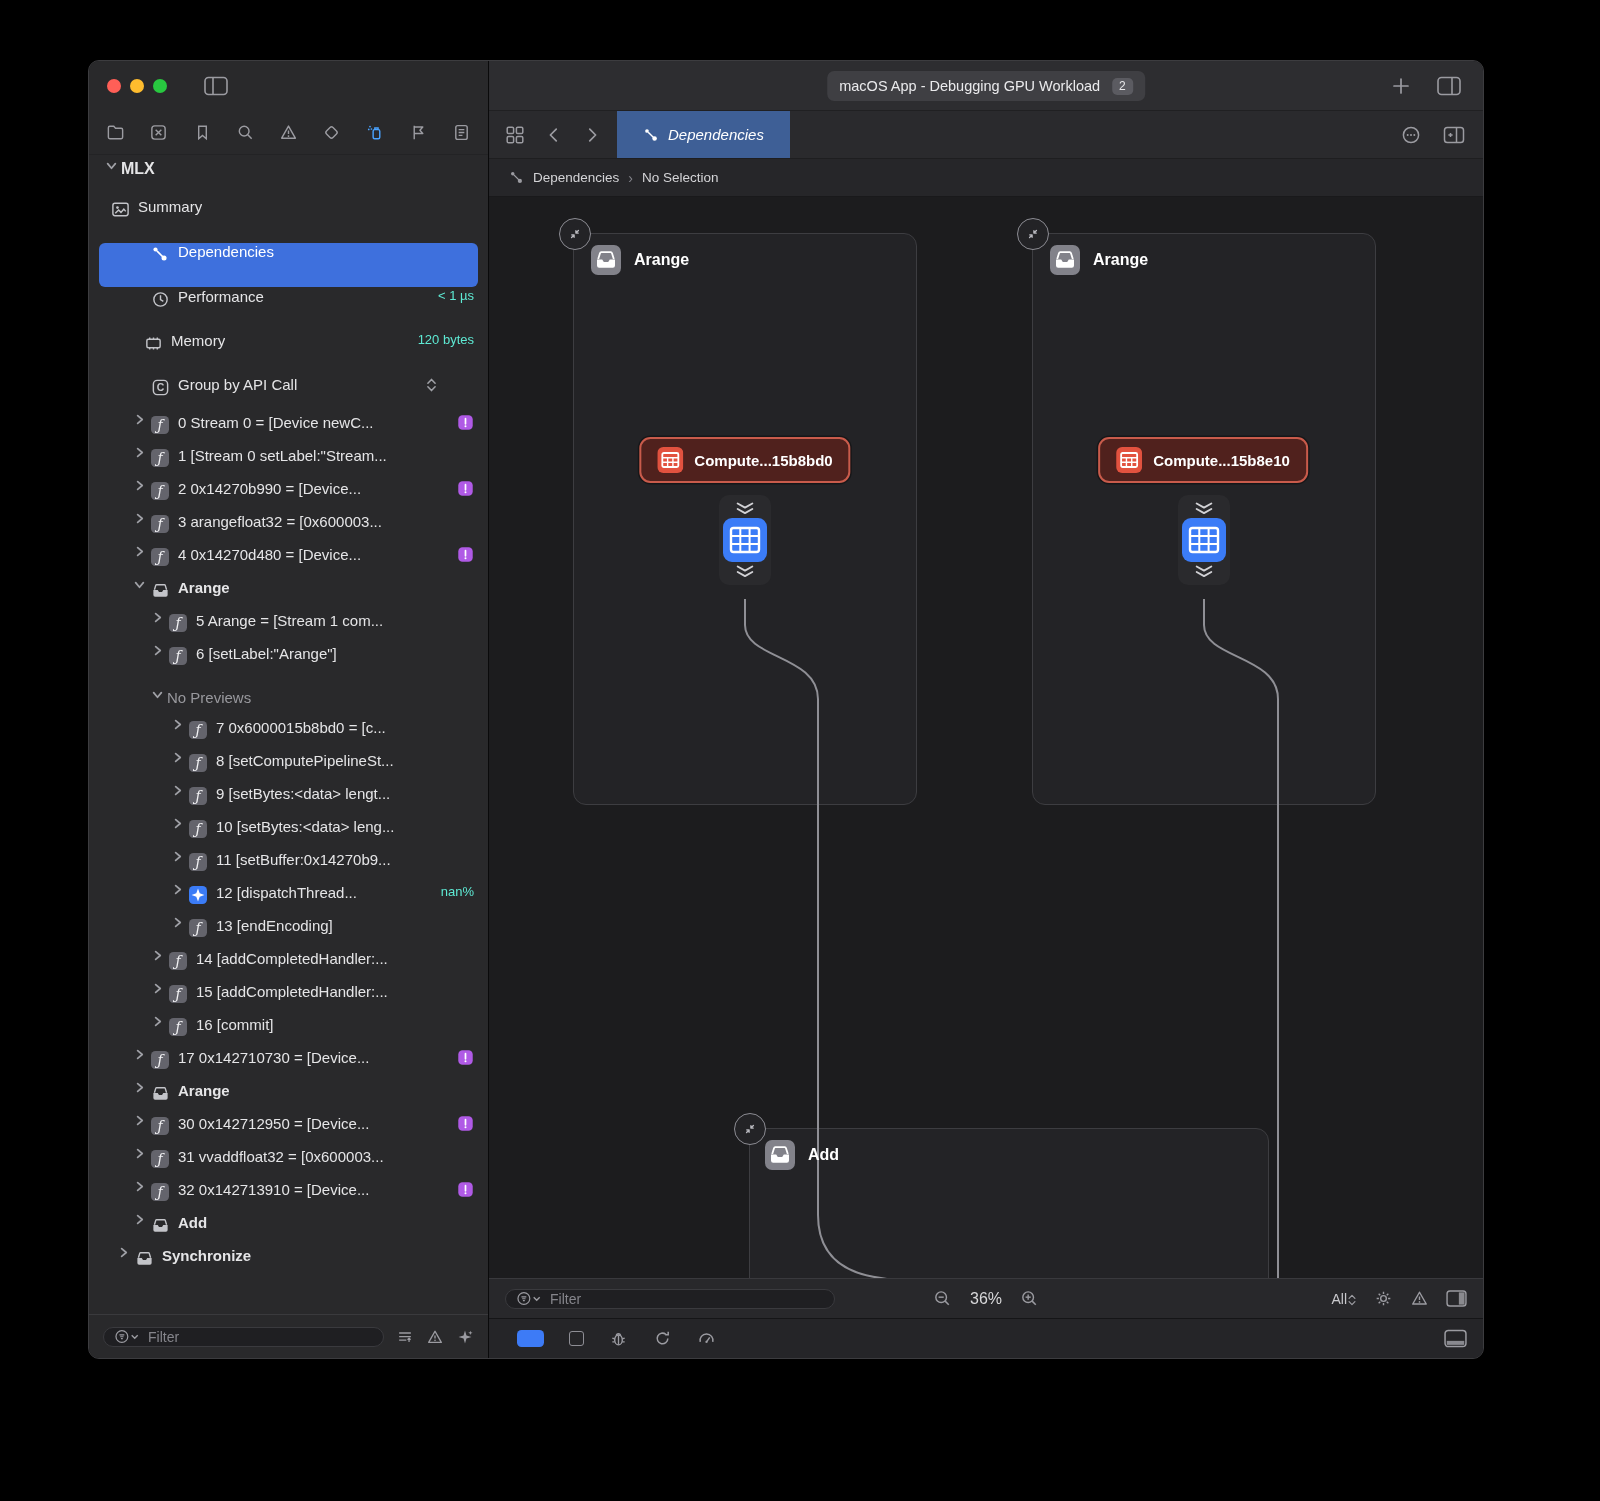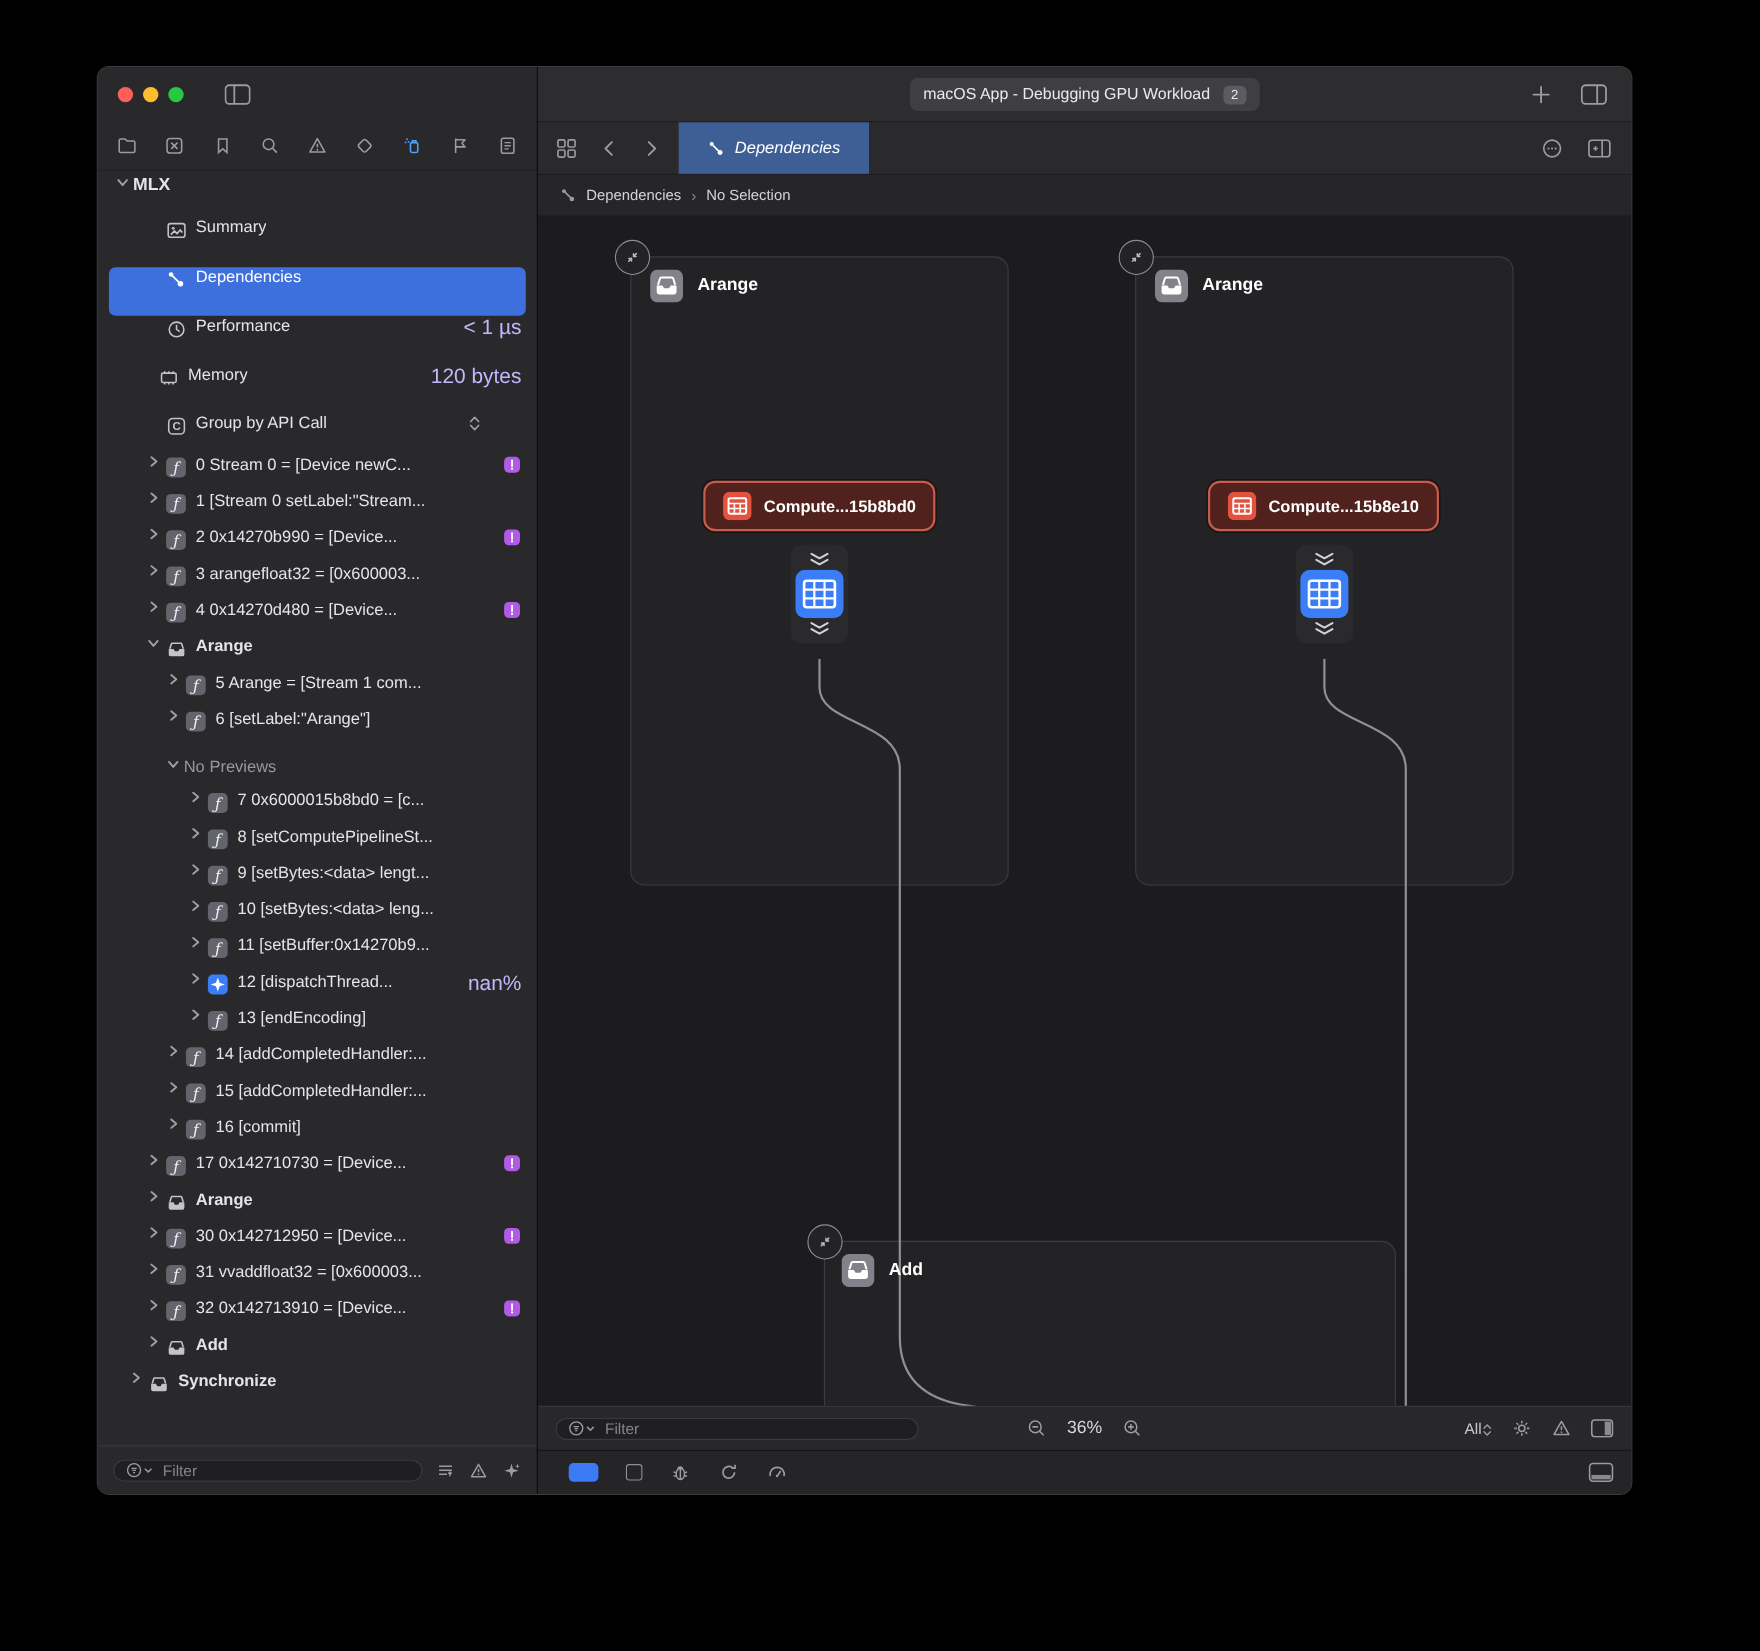--- a/index.html
+++ b/index.html
@@ -15,21 +15,21 @@
   .tico{color:#9b9ba1;display:flex;align-items:center;justify-content:center}
   .tico.blue{color:#4aa3ff}
   .sb-paneltoggle{margin-left:28px}
   .sb-toolbar{height:44px;flex:none;display:flex;align-items:center;justify-content:space-between;padding:0 17px;border-bottom:1px solid #232325}
   .sb-tree{flex:1;overflow:hidden;padding-top:5px;font-size:15px;color:#e5e5e7}
   .row{display:flex;align-items:flex-start;padding-right:14px;white-space:nowrap}
   .row .chev{width:20px;flex:none;display:flex;justify-content:center;color:#9fa0a6}
   .row .ric{width:22px;height:22px;flex:none;margin-right:7px;display:flex;align-items:center;justify-content:center;color:#c3c4c9}
   .row .lbl{overflow:hidden;text-overflow:clip}
   .row .sp{flex:1}
-  .row .rtext{color:#c4b5fd;font-size:19px;flex:none}
+  .row .rtext{color:#5eead4;font-size:13px;flex:none}
   .row .ctl{flex:none;margin-right:36px;color:#9fa0a6}
   .row .warnic{flex:none;margin-left:8px}
   .row.selected{background:#3e70dd;border-radius:6px;margin:1px 10px;color:#fff}
   .row.selected .ric{color:#fff}
   .row.dim{color:#98989d}
   .bold{font-weight:700}
   .sb-filter{height:44px;flex:none;display:flex;align-items:center;gap:12px;padding:0 14px;border-top:1px solid #3a3a3d}
   .pill{flex:1;height:20px;border-radius:13px;background:#1f1f22;border:1px solid #3a3a3e;display:flex;align-items:center;gap:7px;padding:0 10px;color:#85858b;font-size:14px}
   
   .main{flex:1;display:flex;flex-direction:column;min-width:0}
@@ -141,21 +141,21 @@
 
     <div class="sb-tree">
           <div class="row" style="height:38px;padding-left:12px">
             <span class="chev">
               <svg viewBox="0 0 12 12" width="11" height="11">
                 <path d="M1.8 4 L6 9 10.2 4" fill="none" stroke="currentColor" stroke-width="1.9" stroke-linecap="round" stroke-linejoin="round"></path>
               </svg>
             </span>
             <span class="lbl bold" style="font-size:16px">MLX</span>
           </div>
-          <div class="row" style="height: 44px; padding-left: 40px;">
+          <div class="row" style="height: 44px; ">
             <span class="chev"></span>
             <span class="ric">
               <svg viewBox="0 0 20 20" width="19" height="19">
                 <rect x="2" y="3.5" width="16" height="13" rx="2.2" fill="none" stroke="currentColor" stroke-width="1.5"></rect>
                 <circle cx="6.8" cy="8" r="1.4" fill="currentColor"></circle>
                 <path d="M4.5 14 l3.5-3.5 2.5 2.5 3-3.5 2 2.5" fill="none" stroke="currentColor" stroke-width="1.5"></path>
               </svg>
             </span>
             <span class="lbl">Summary</span>
             <span class="sp"></span>

